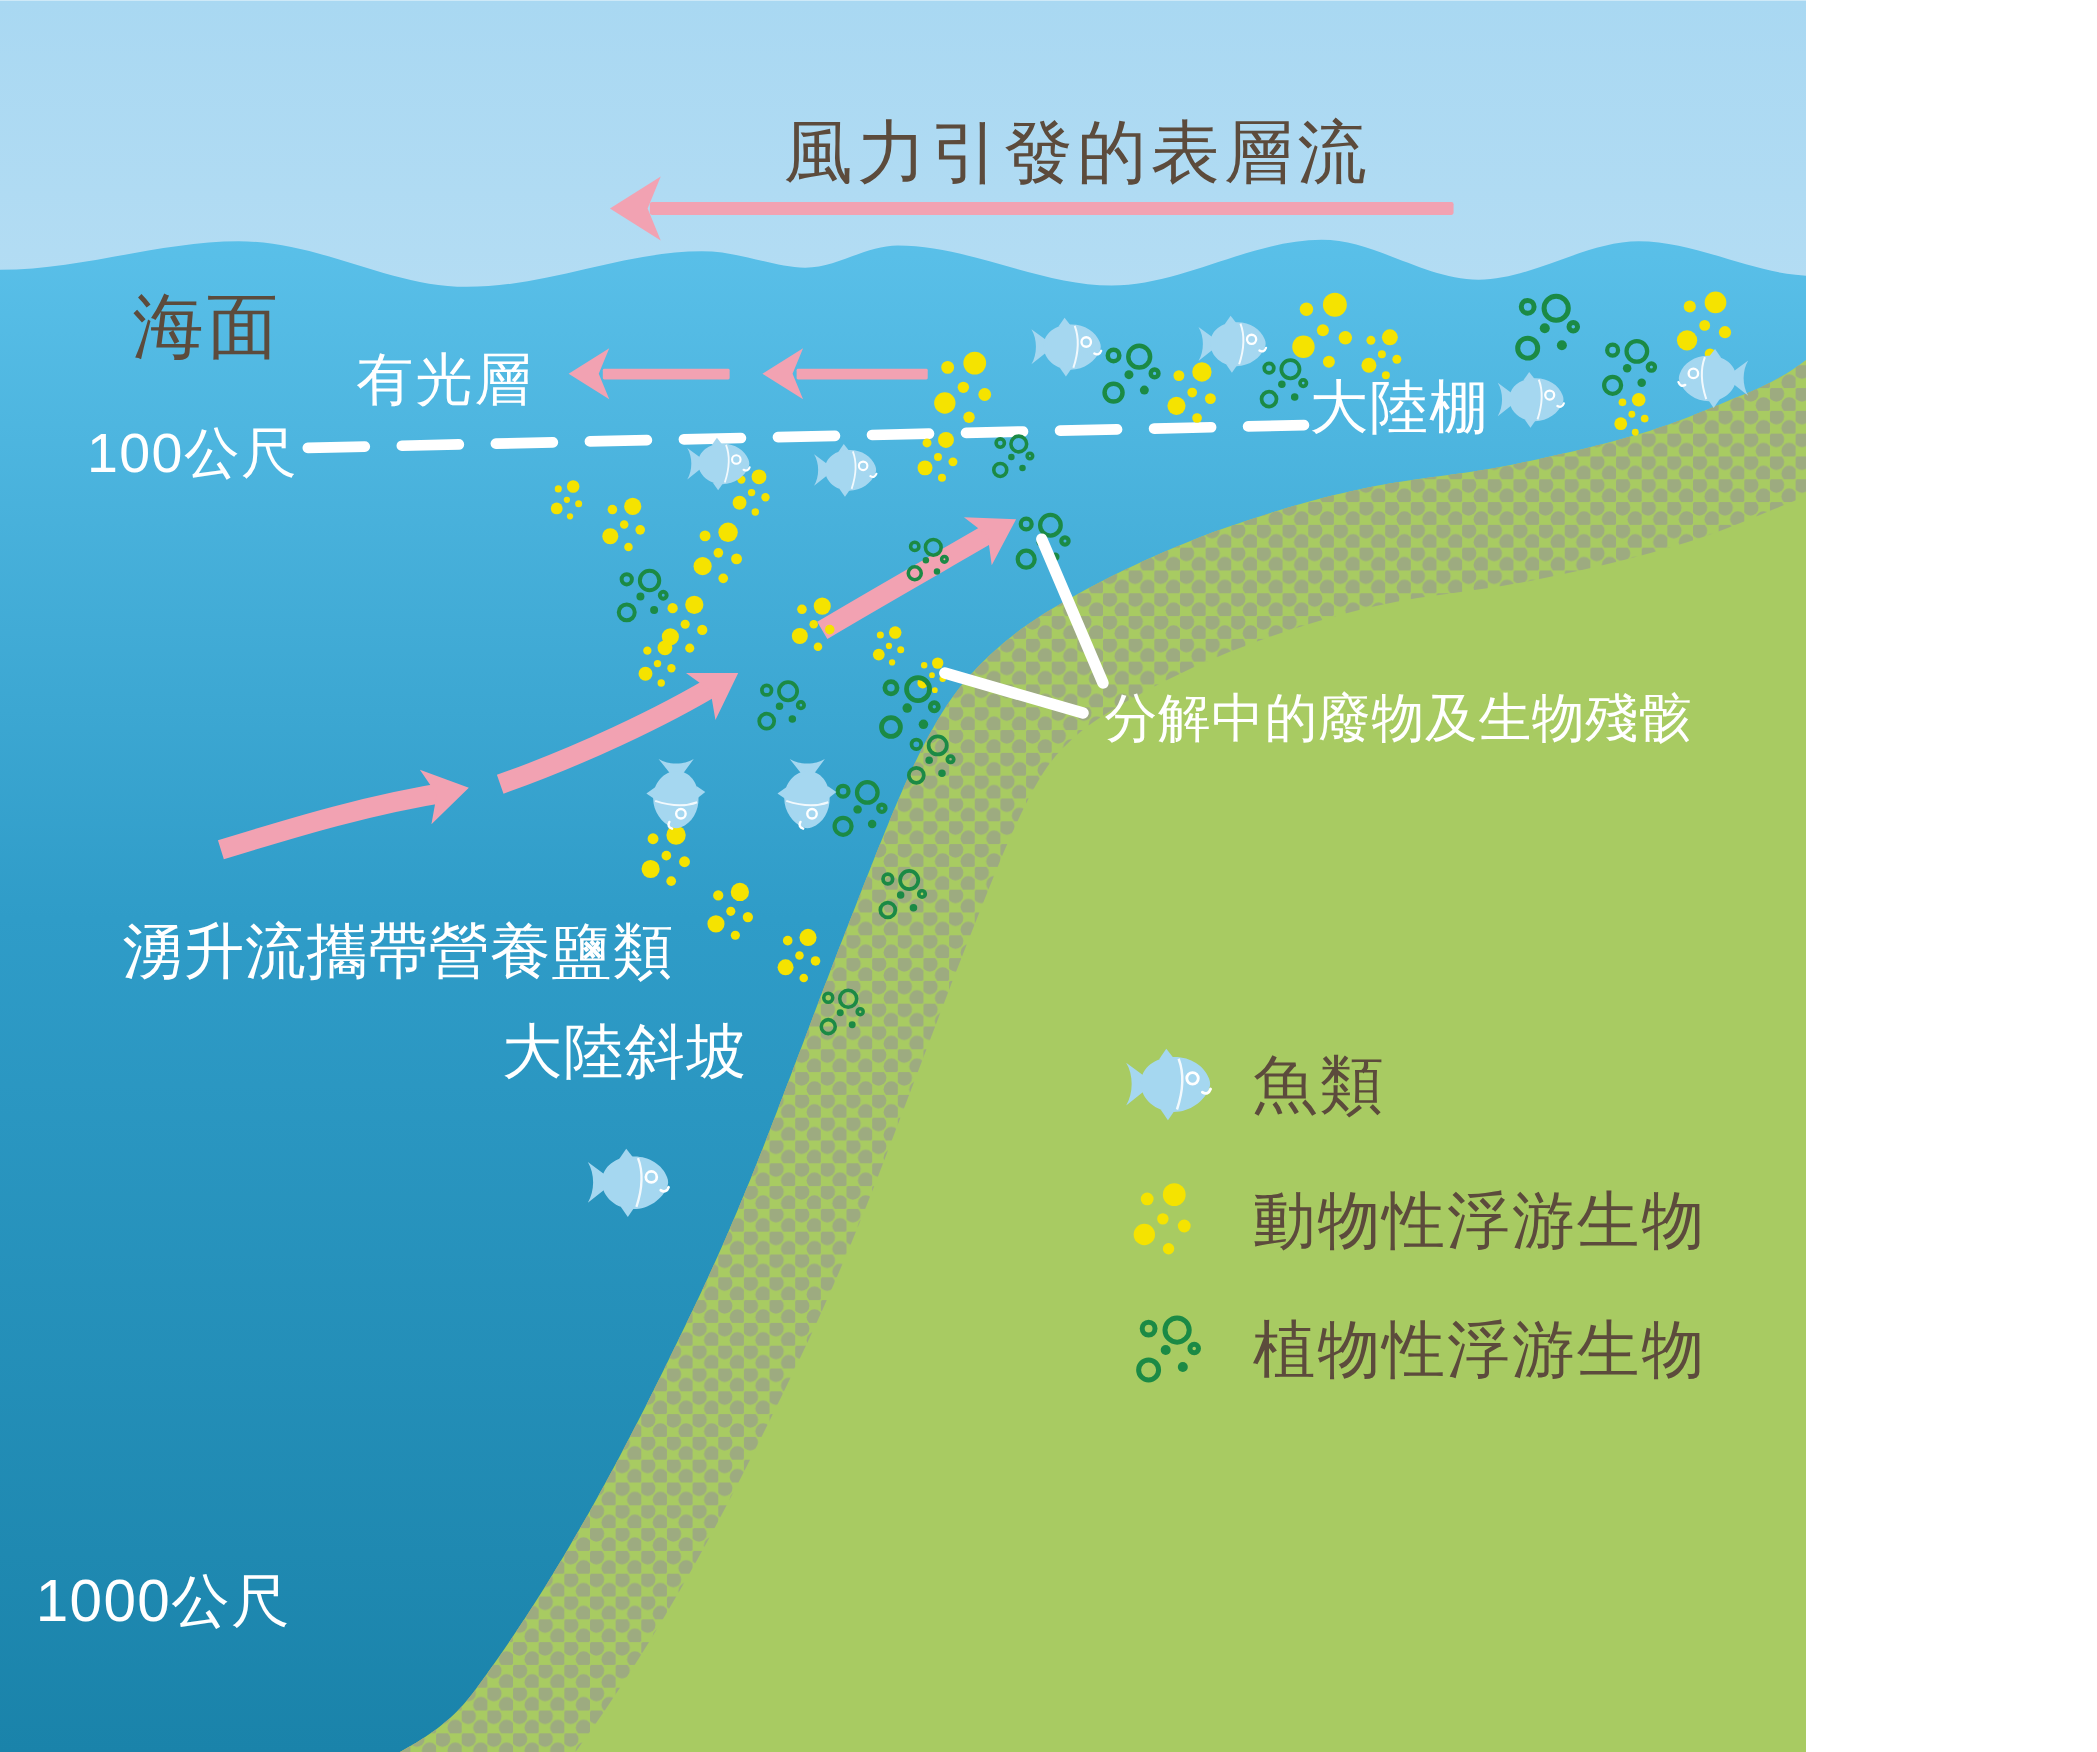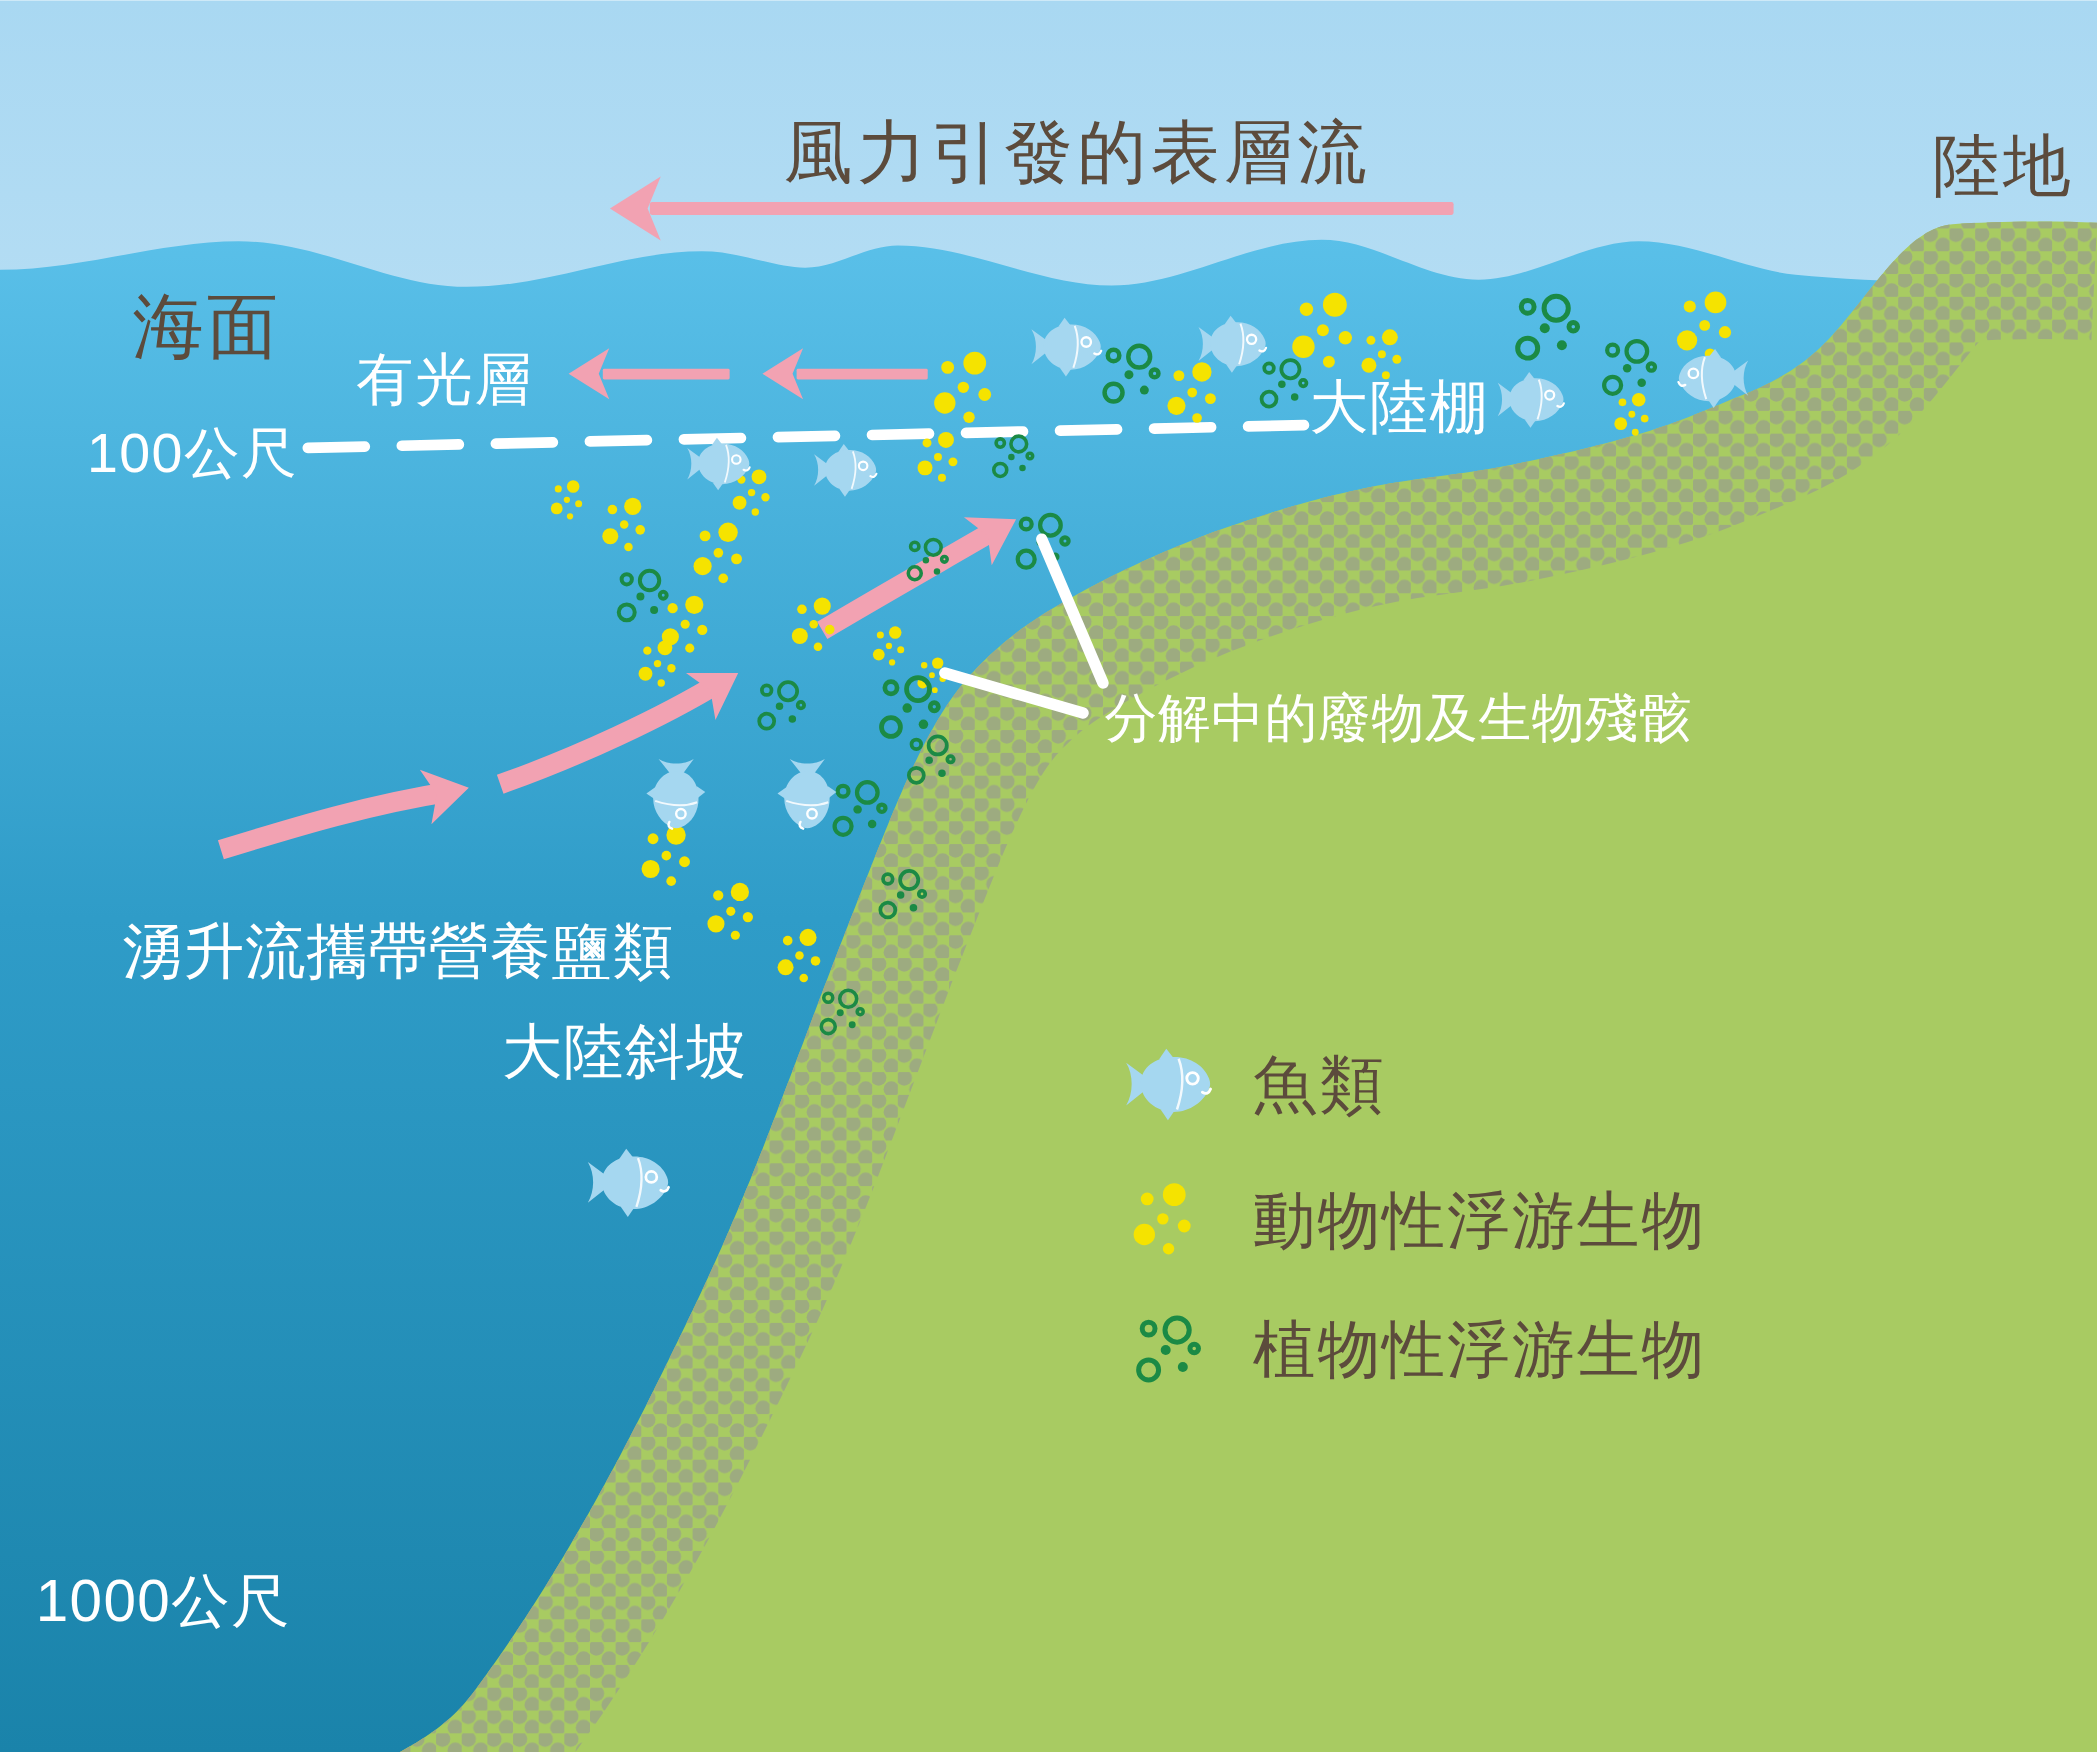--- a/index.html
+++ b/index.html
@@ -1,16 +1,16 @@
 <!DOCTYPE html>
 <html style="font-size:11.4px"><head>
 <meta charset="utf-8">
 <style>
   html,body{margin:0;padding:0;background:#fff;}
-  #stage{position:relative;width:2097px;height:1753px;overflow:hidden;}
+  #stage{position:relative;width:1806px;height:1753px;overflow:hidden;}
   text{font-family:"Liberation Sans","DejaVu Sans",sans-serif;font-weight:500;}
   .brown{fill:#5C4B3C;}
   .white{fill:#FFFFFF;}
 </style>
 </head>
 <body>
 
 <div id="stage">
 <svg id="scene" width="2097" height="1753" viewBox="0 0 2943 2459" xmlns="http://www.w3.org/2000/svg">
   <defs>

